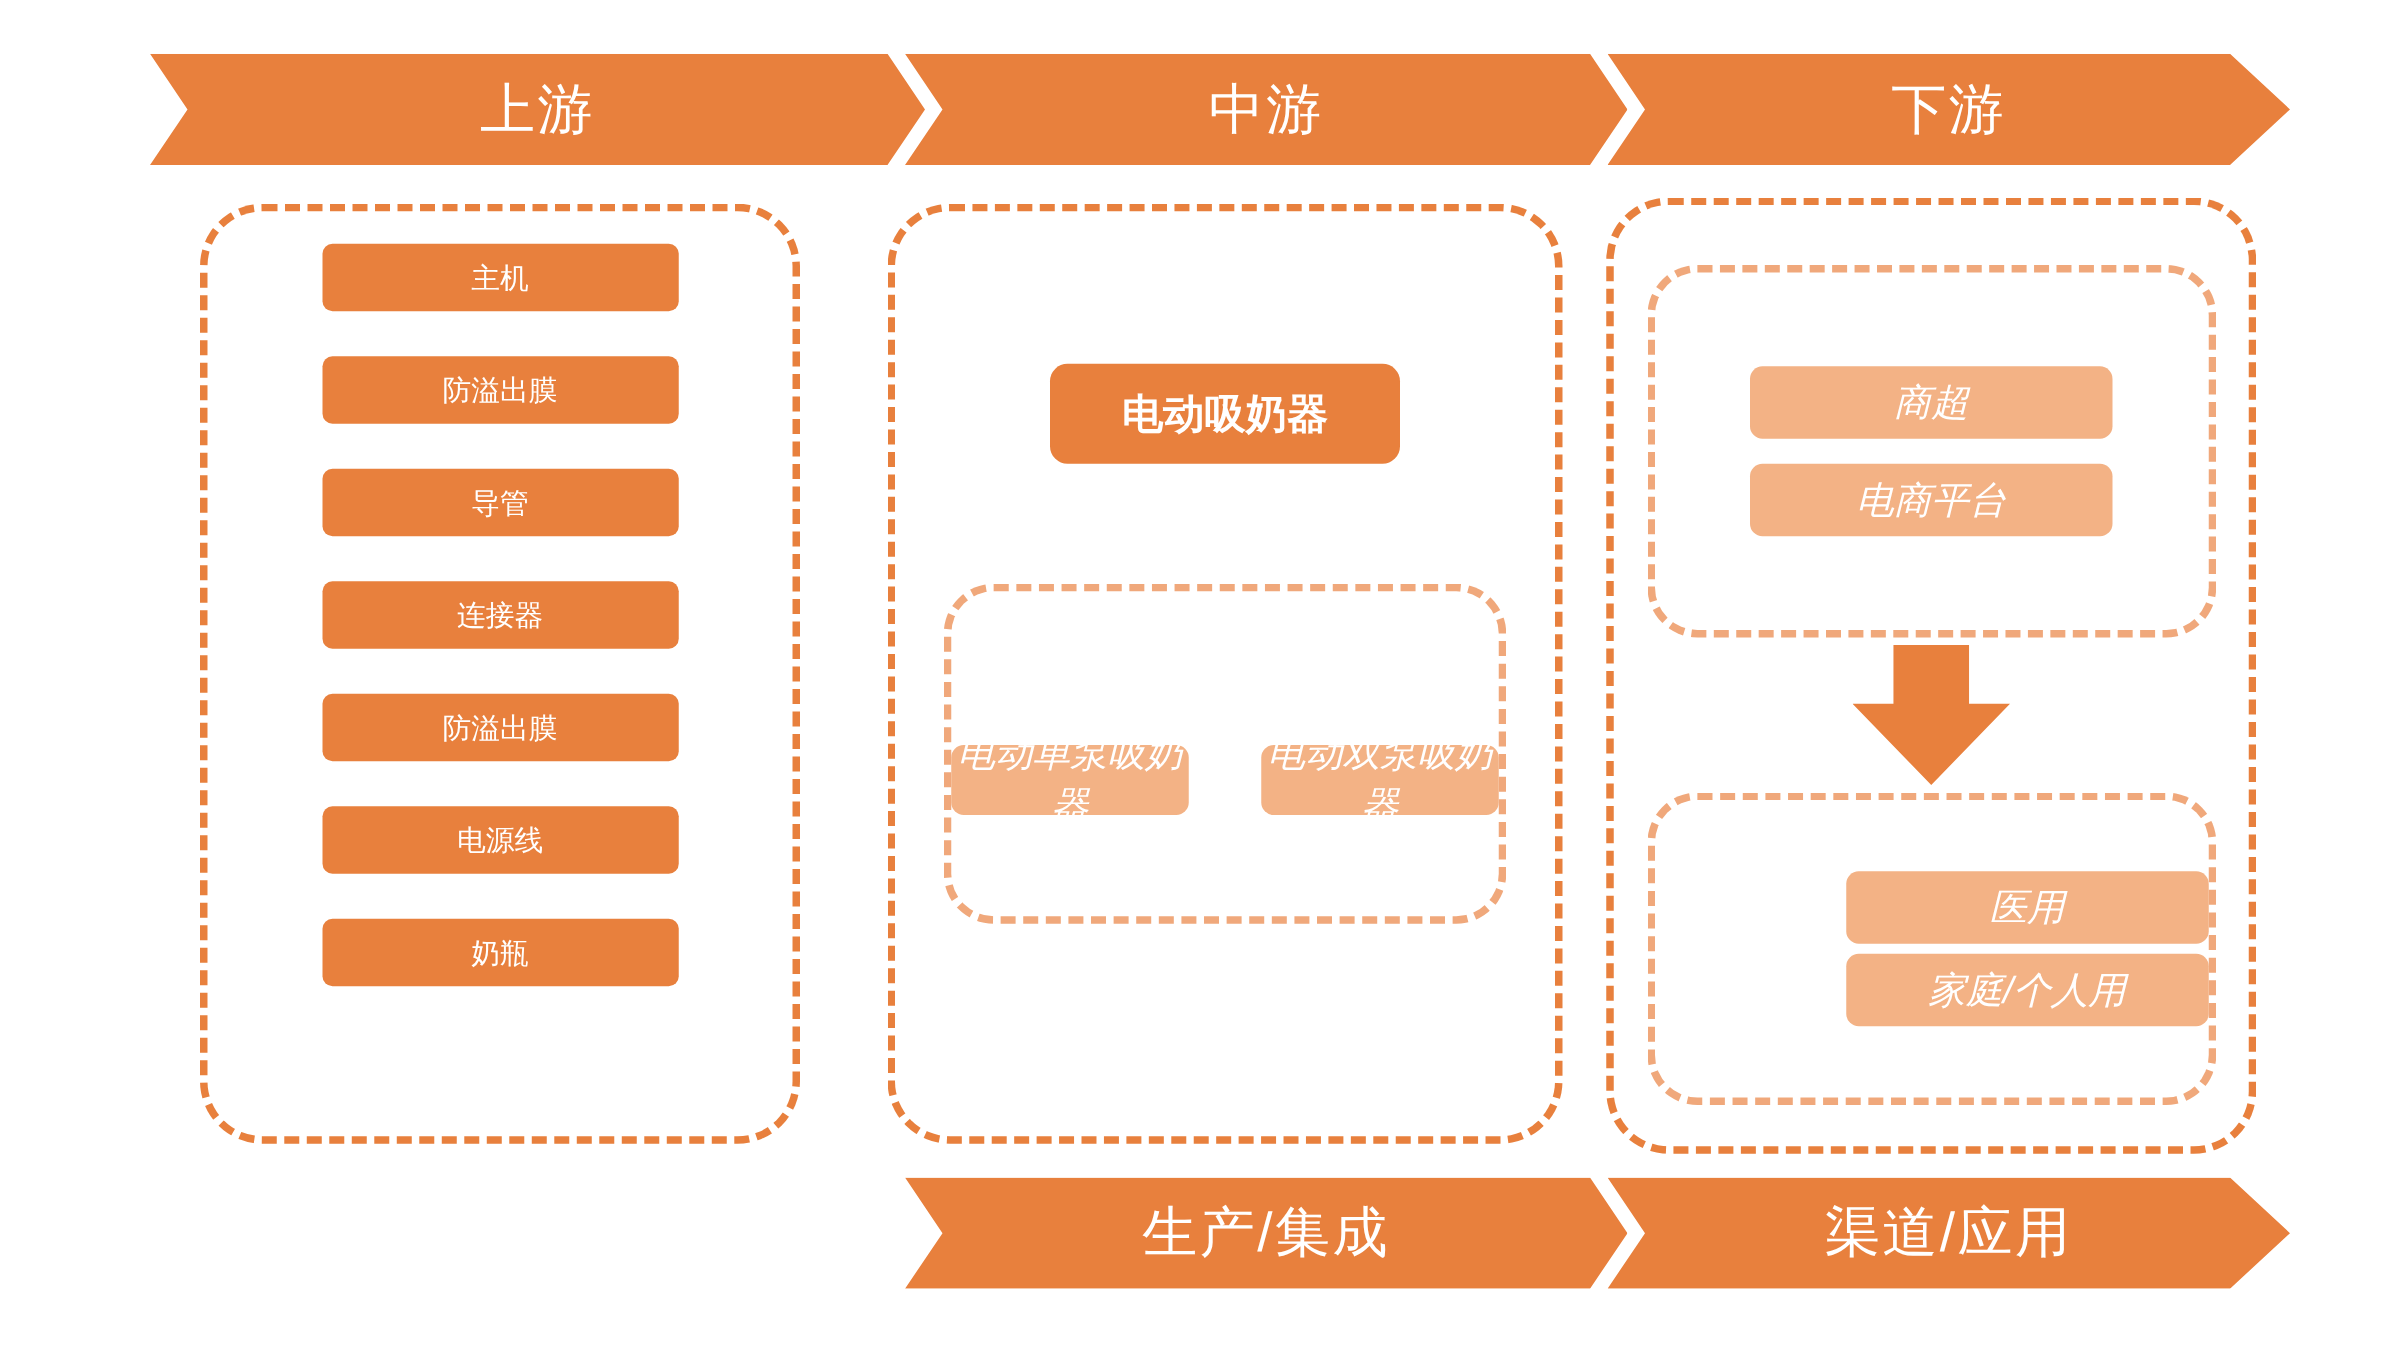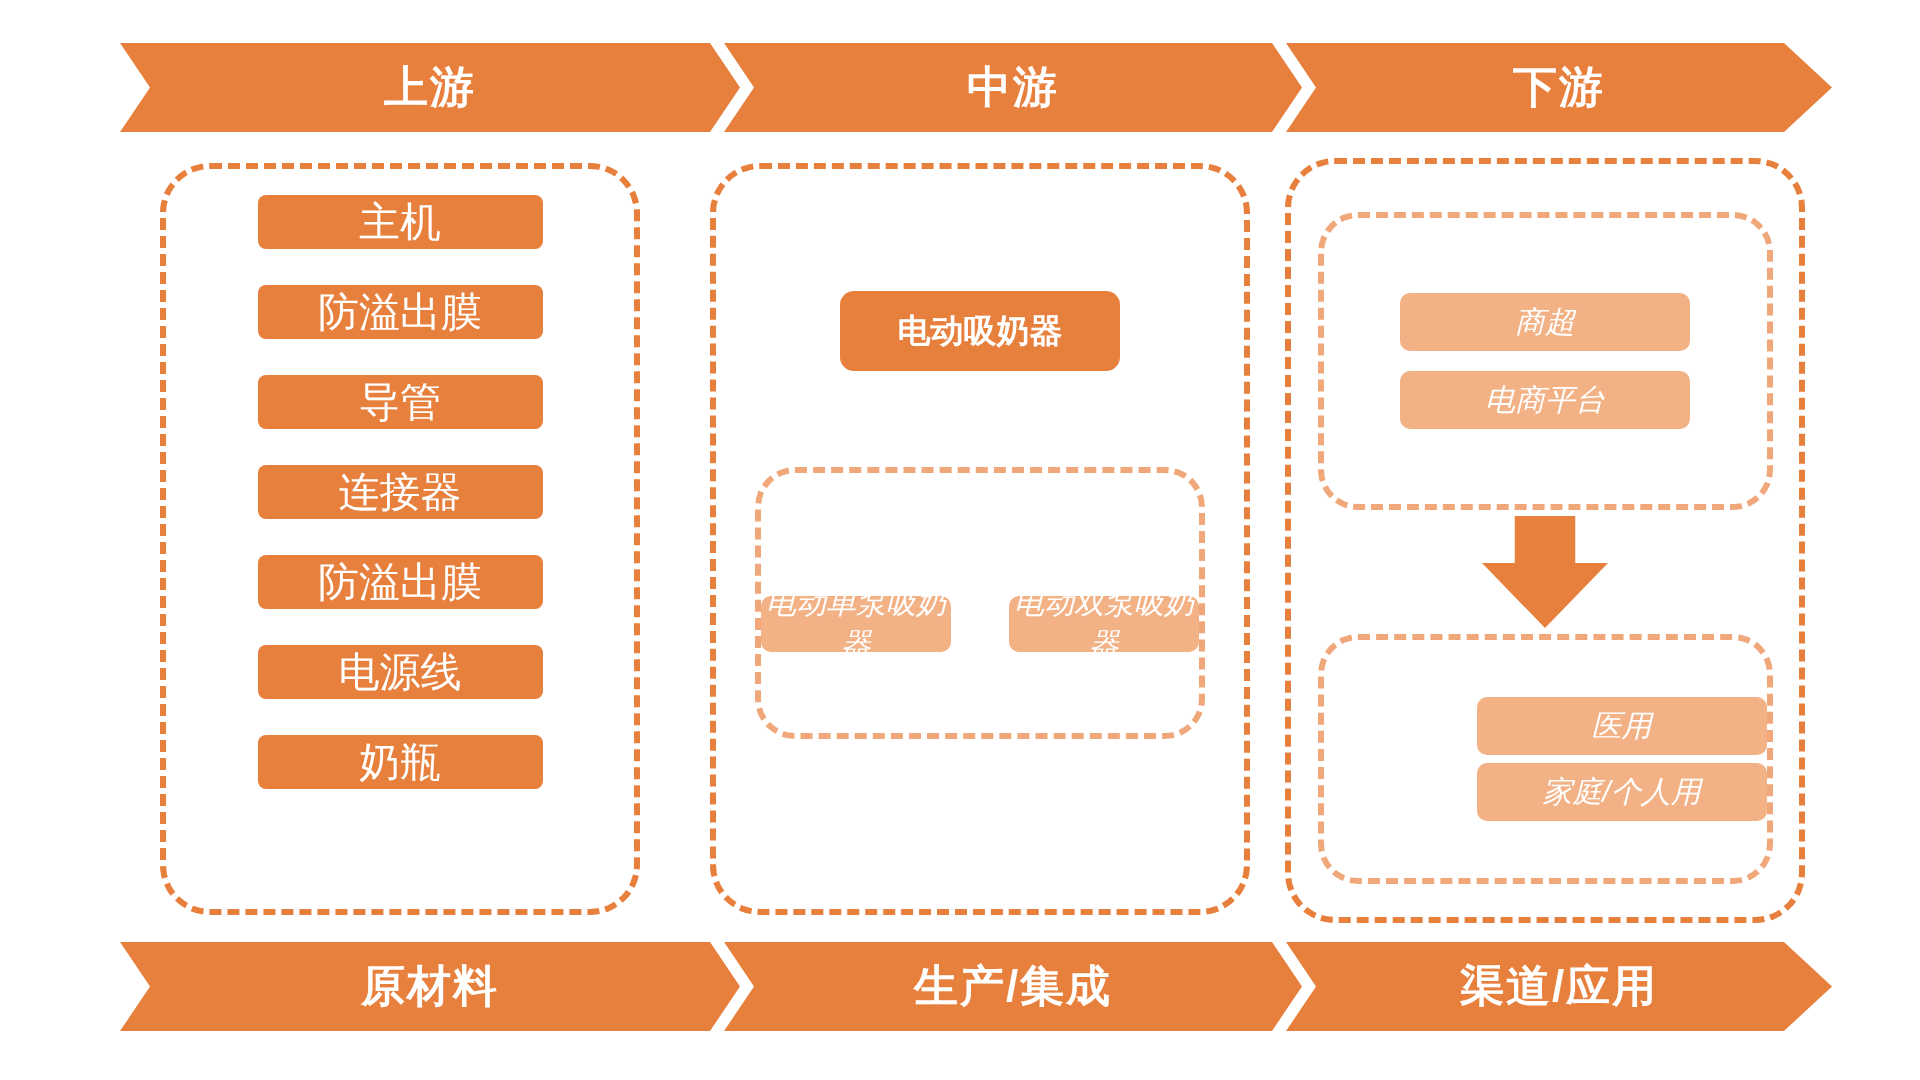--- a/index.html
+++ b/index.html
@@ -19,21 +19,21 @@
     overflow:hidden;
   }
 
   
   .band-seg{
     position:absolute;
     height:89px;
     background:var(--primary);
     display:flex;align-items:center;justify-content:center;
     color:var(--text_on_orange);
-    font-size:44px;font-weight:bold;letter-spacing:2px;
+    font-size:44px;font-weight:normal;letter-spacing:2px;
   }
   .mid-seg{
     clip-path:polygon(0 0, calc(100% - 30px) 0, 100% 50%, calc(100% - 30px) 100%, 0 100%, 30px 50%);
   }
   .end-seg{
     clip-path:polygon(0 0, calc(100% - 48px) 0, 100% 50%, calc(100% - 48px) 100%, 0 100%, 30px 50%);
   }
   .band-top{top:43px;}
   .band-bottom{top:942px;}
   .seg1{left:120px;width:620px;}
@@ -59,21 +59,21 @@
   
   .chip{
     display:flex;align-items:center;justify-content:center;
     color:var(--text_on_orange);
     text-align:center;
   }
   .chip.solid{
     width:285px;height:54px;
     background:var(--primary);
     border-radius:8px;
-    font-size:41px;
+    font-size:23px;
   }
   .chip.light{
     background:var(--light);
     border-radius:10px;
     font-size:30px;
   }
 
   
   .up-items{
     width:100%;height:100%;
@@ -165,23 +165,20 @@
         <div class="chip light">电商平台</div>
       </div>
       <div class="down-arrow"></div>
       <div class="inner-rect applications-rect">
         <div class="chip light">医用</div>
         <div class="chip light">家庭/个人用</div>
       </div>
     </div>
   </div>
 
-  <div class="band-seg mid-seg band-bottom seg1">
-    <span>原材料</span>
-  </div>
   <div class="band-seg mid-seg band-bottom seg2">
     <span>生产/集成</span>
   </div>
   <div class="band-seg end-seg band-bottom seg3">
     <span>渠道/应用</span>
   </div>
 
 </div>
 
 </body></html>

